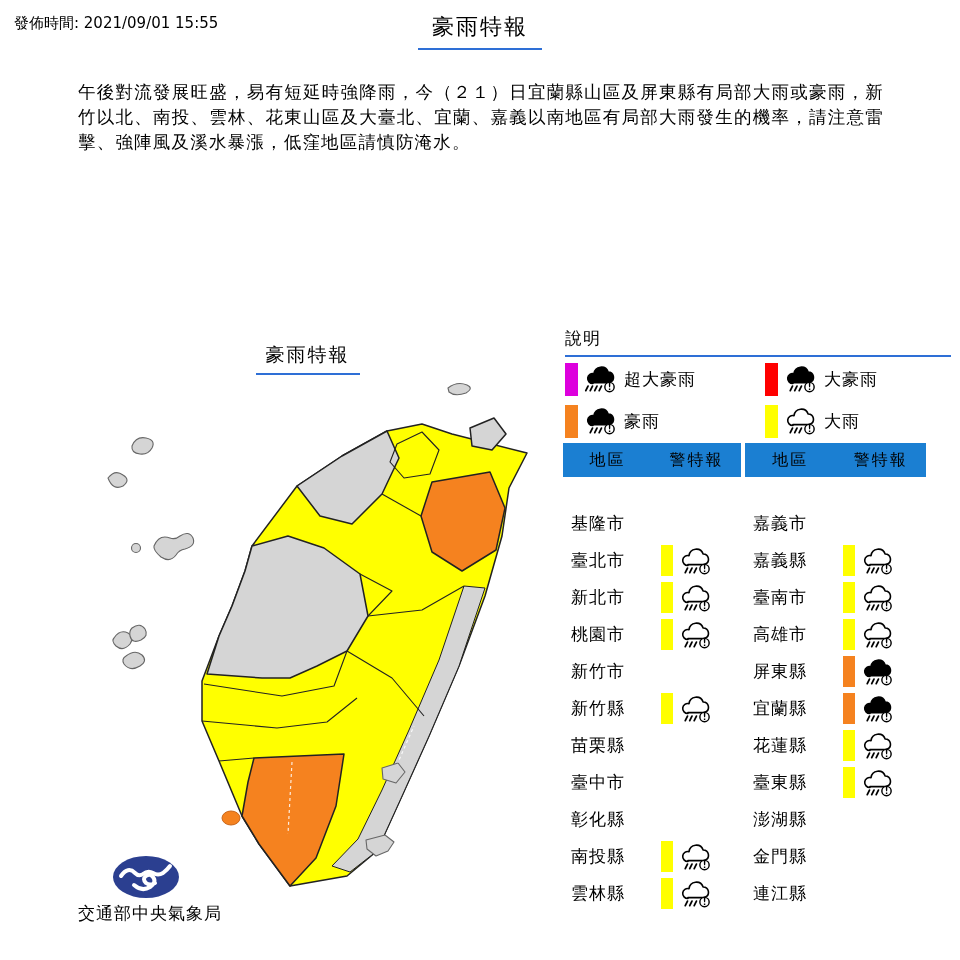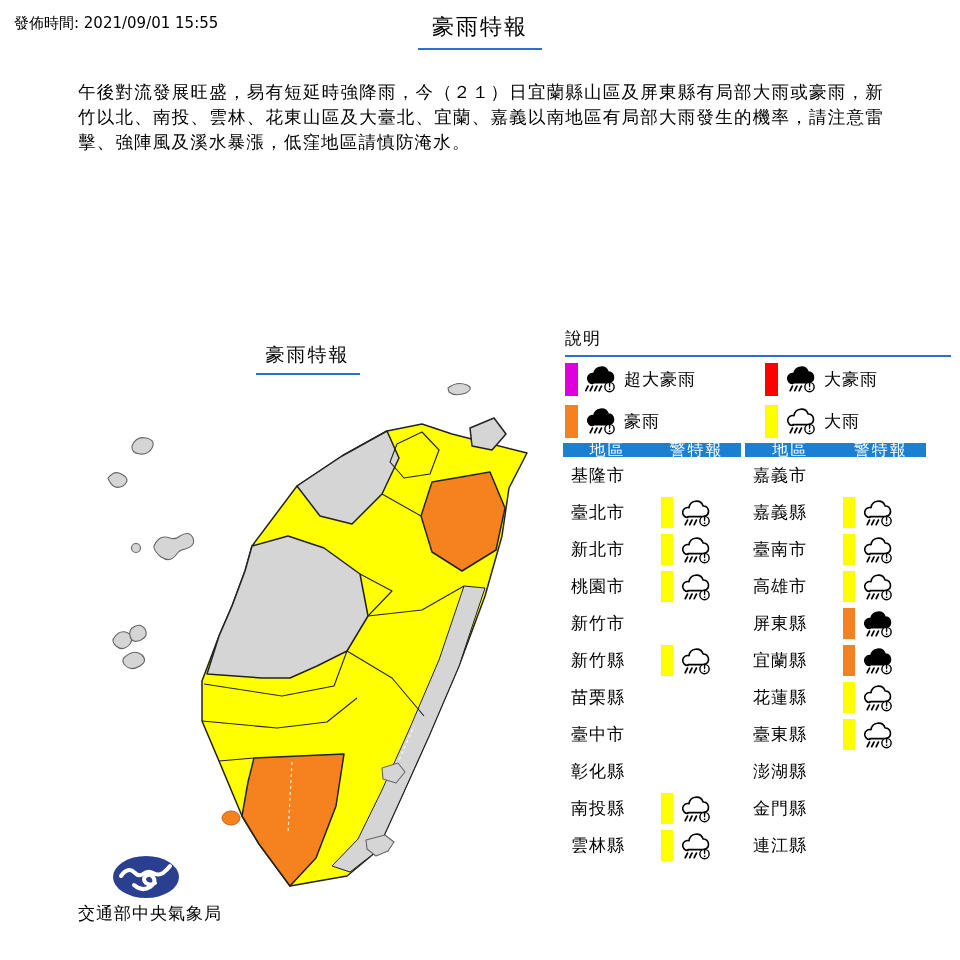--- a/index.html
+++ b/index.html
@@ -42,24 +42,24 @@
   .legend-item{position:absolute;display:flex;align-items:center;height:36px;}
   .li-0{left:0;top:4px;}  .li-1{left:200px;top:4px;}
   .li-2{left:0;top:46px;} .li-3{left:200px;top:46px;}
   .lswatch{width:13px;height:33px;margin-right:6px;}
   .legend-label{font-size:17px;margin-left:6px;letter-spacing:1px;}
 
   
   .wtable{top:443px;}
   .t-left{left:563px;width:178px;}
   .t-right{left:745px;width:181px;}
-  .thead{display:flex;height:14px;background:var(--c-header);color:#ffffff;
+  .thead{display:flex;height:34px;background:var(--c-header);color:#000000;
          align-items:center;font-size:16px;}
   .thead span{flex:1;text-align:center;letter-spacing:2px;}
-  .tbody{margin-top:0;}
+  .tbody{margin-top:28px;}
   .trow{display:flex;align-items:center;height:37px;padding-left:8px;}
   .region{width:90px;font-size:17px;letter-spacing:1px;}
   .warn{display:flex;align-items:center;}
   .warn .swatch{display:inline-block;width:12px;height:31px;margin-right:6px;}
   .warn.none{visibility:hidden;}
   .warn.heavy_rain .swatch{background:var(--c-heavy);}
   .warn.torrential_rain .swatch{background:var(--c-torrential);}
   .cld{display:inline-flex;width:34px;height:30px;}
 </style>
 </head>

